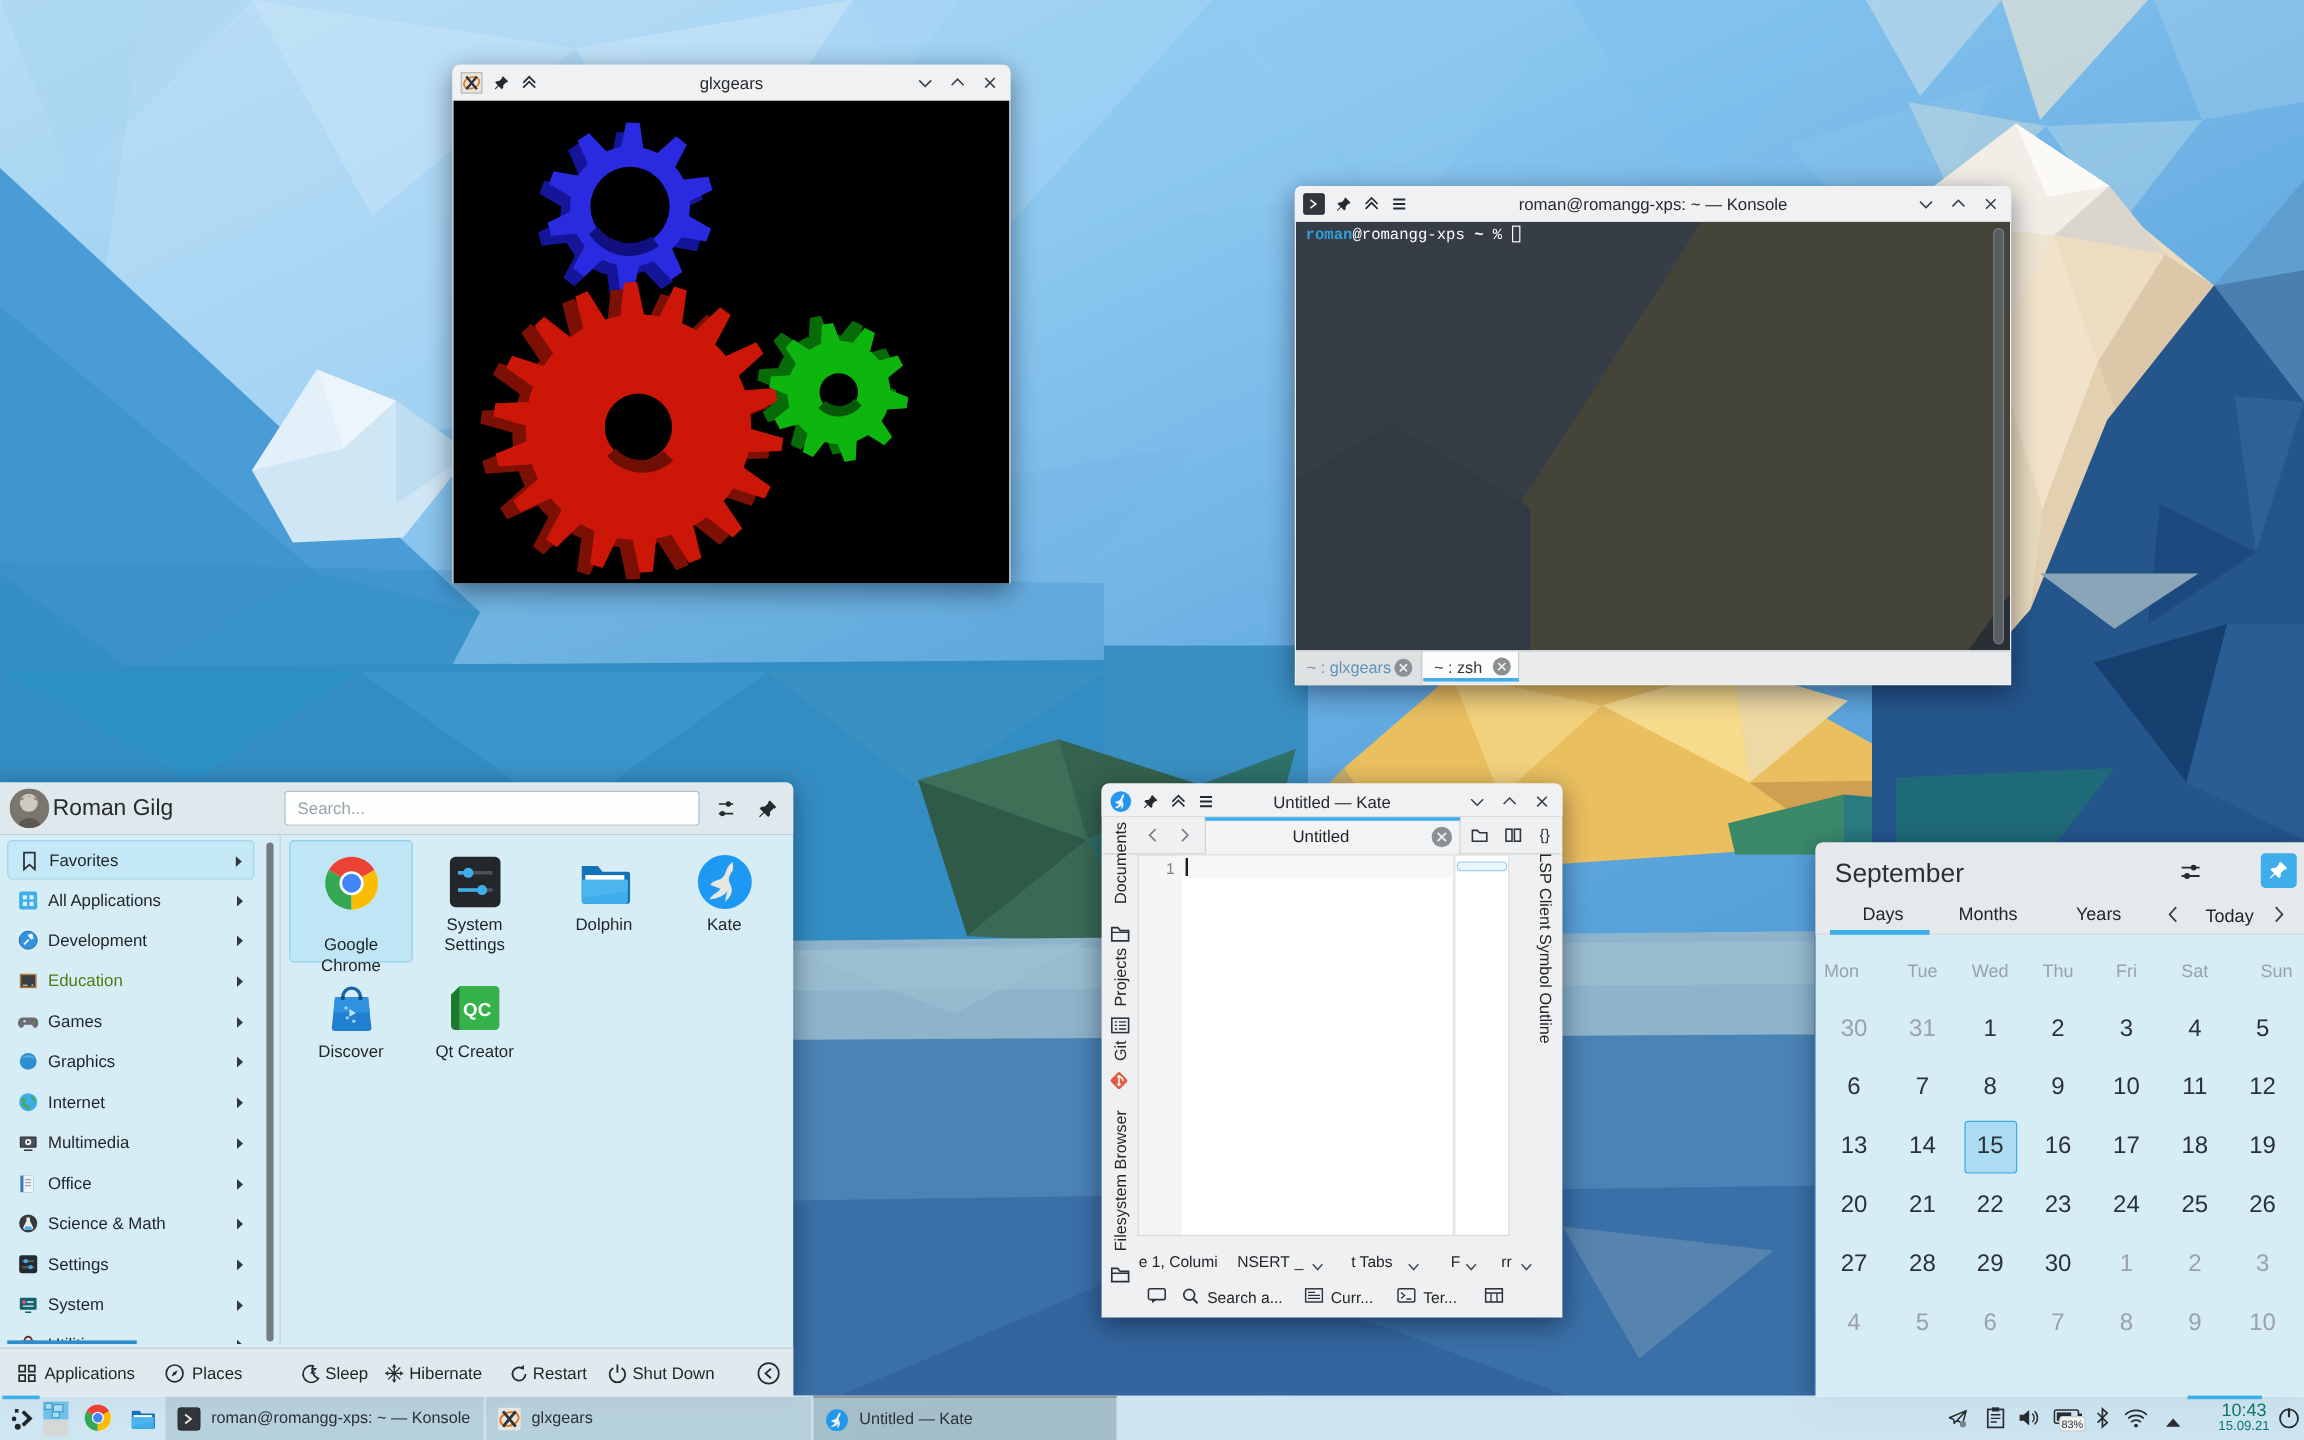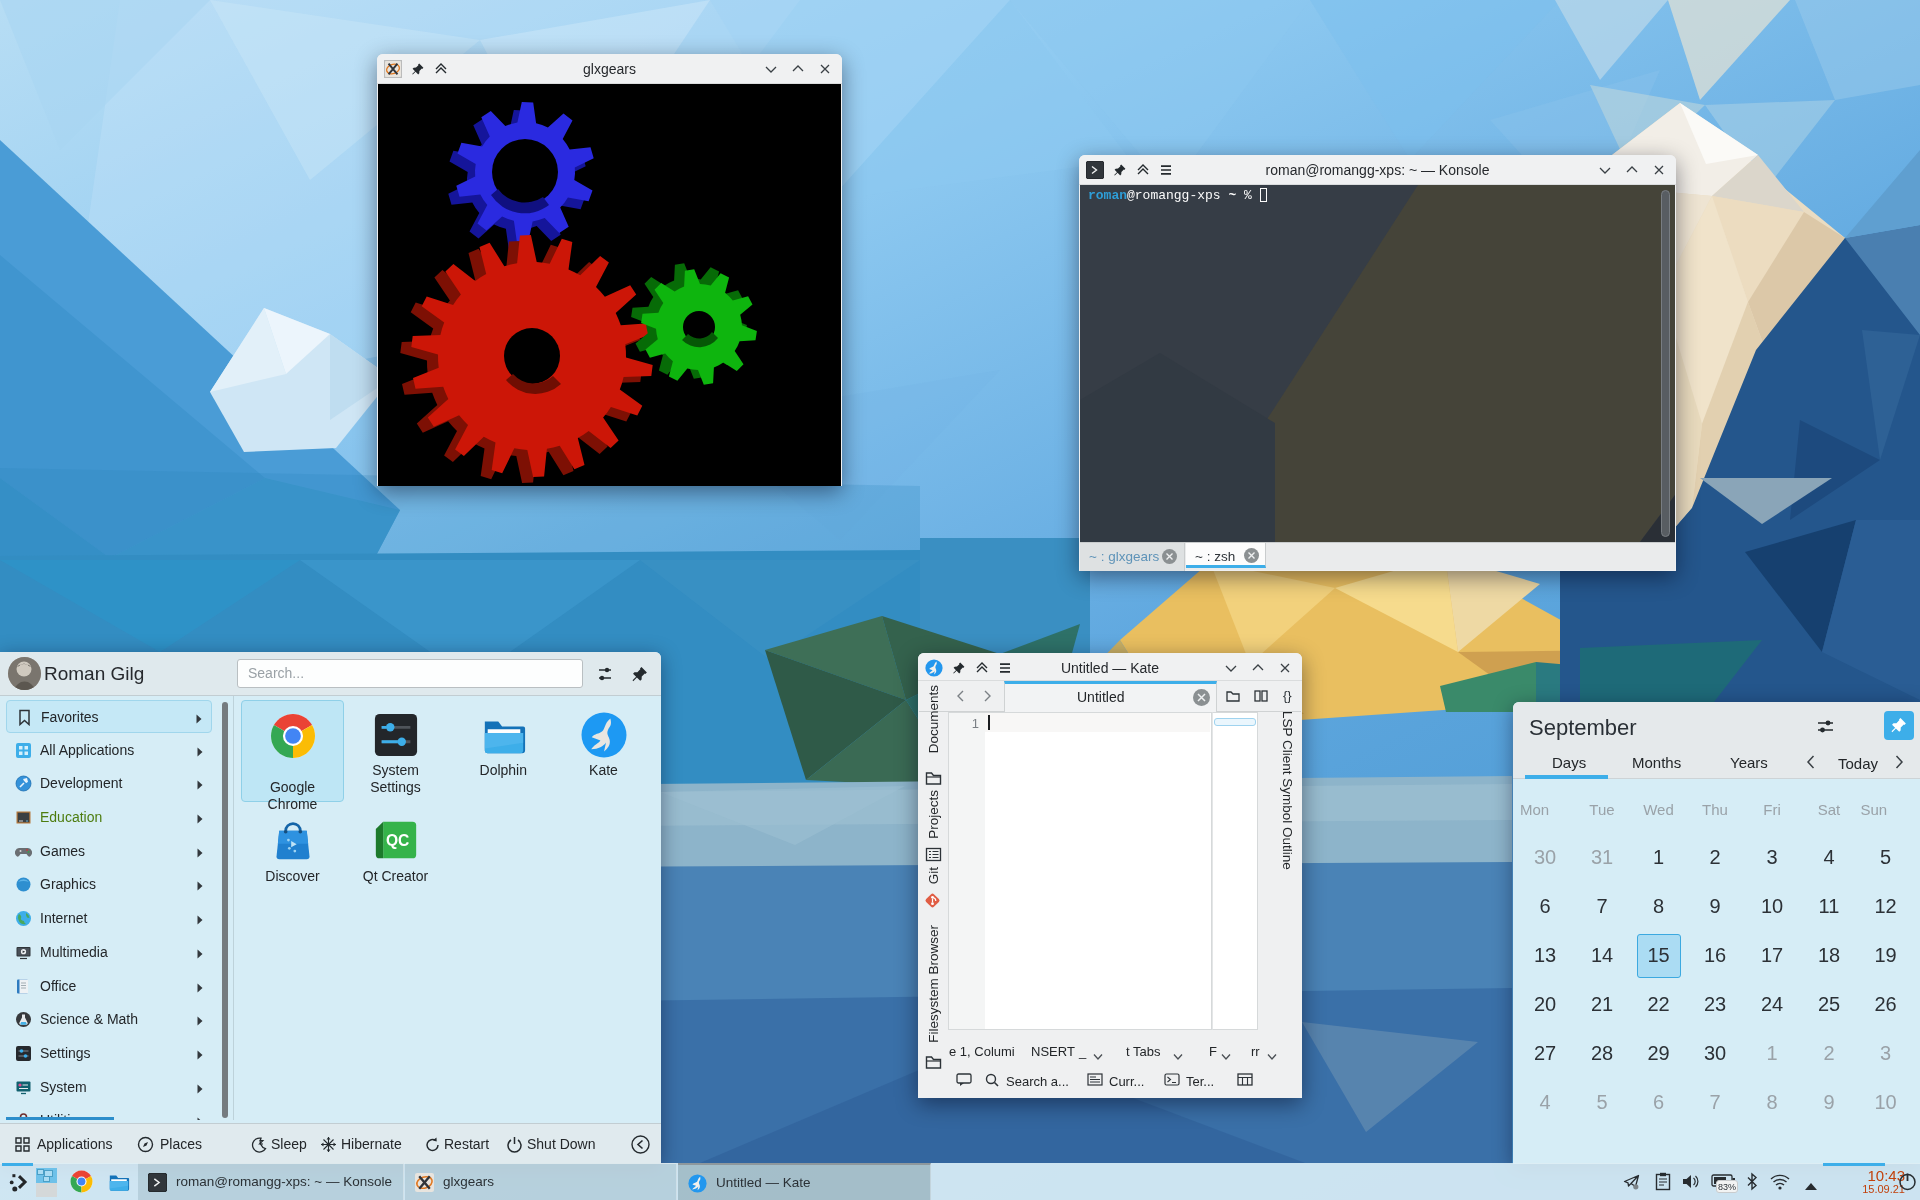--- a/index.html
+++ b/index.html
@@ -660,21 +660,21 @@
       <span style="position:absolute;left:381px;top:52px"><svg width="11" height="16" viewBox="0 0 11 16" style="">
           <path d="M2.5,2 L8,8 L2.5,14" fill="none" stroke="#3a4045" stroke-width="1.5"></path>
         </svg></span>
     </div>
     <div style="position:absolute;left:7px;top:99px;width:50px;text-align:left;font-size:15px;color:#9aa2a8">Mon</div>
     <div style="position:absolute;left:64px;top:99px;width:50px;text-align:center;font-size:15px;color:#9aa2a8">Tue</div>
     <div style="position:absolute;left:120.5px;top:99px;width:50px;text-align:center;font-size:15px;color:#9aa2a8">Wed</div>
     <div style="position:absolute;left:177px;top:99px;width:50px;text-align:center;font-size:15px;color:#9aa2a8">Thu</div>
     <div style="position:absolute;left:234px;top:99px;width:50px;text-align:center;font-size:15px;color:#9aa2a8">Fri</div>
     <div style="position:absolute;left:291px;top:99px;width:50px;text-align:center;font-size:15px;color:#9aa2a8">Sat</div>
-    <div style="position:absolute;left:347.5px;top:99px;width:50px;text-align:left;font-size:15px;color:#9aa2a8">Sun</div>
+    <div style="position:absolute;left:347.5px;top:99px;width:50px;text-align:right;font-size:15px;color:#9aa2a8">Sun</div>
     <div style="position:absolute;left:7px;top:144px;width:50px;text-align:center;font-size:20px;color:#9aa2a8">30</div>
     <div style="position:absolute;left:64px;top:144px;width:50px;text-align:center;font-size:20px;color:#9aa2a8">31</div>
     <div style="position:absolute;left:120.5px;top:144px;width:50px;text-align:center;font-size:20px;color:#2c3136">1</div>
     <div style="position:absolute;left:177px;top:144px;width:50px;text-align:center;font-size:20px;color:#2c3136">2</div>
     <div style="position:absolute;left:234px;top:144px;width:50px;text-align:center;font-size:20px;color:#2c3136">3</div>
     <div style="position:absolute;left:291px;top:144px;width:50px;text-align:center;font-size:20px;color:#2c3136">4</div>
     <div style="position:absolute;left:347.5px;top:144px;width:50px;text-align:center;font-size:20px;color:#2c3136">5</div>
     <div style="position:absolute;left:7px;top:193px;width:50px;text-align:center;font-size:20px;color:#2c3136">6</div>
     <div style="position:absolute;left:64px;top:193px;width:50px;text-align:center;font-size:20px;color:#2c3136">7</div>
     <div style="position:absolute;left:120.5px;top:193px;width:50px;text-align:center;font-size:20px;color:#2c3136">8</div>
@@ -786,20 +786,20 @@
         <path d="M2,5.5 L10,13.5 L6,17 L6,2 L10,5.5 L2,13.5" fill="none" stroke="#272c30" stroke-width="1.4"></path>
       </svg></span>
     <span style="position:absolute;left:1769px;top:10px"><svg width="22" height="17" viewBox="0 0 22 17" style="">
         <path d="M2,6 a13,13 0 0 1 18,0 M4.5,9 a9.5,9.5 0 0 1 13,0 M7,12 a6,6 0 0 1 8,0" fill="none" stroke="#272c30" stroke-width="1.4"></path>
         <circle cx="11" cy="15" r="1.6" fill="#272c30"></circle>
       </svg></span>
     <span style="position:absolute;left:1804px;top:14px"><svg width="14" height="9" viewBox="0 0 14 9" style="">
         <path d="M1,8 L7,1 L13,8 Z" fill="#272c30"></path>
       </svg></span>
     <div style="position:absolute;left:1823px;top:0;width:62px;height:3px;background:#3daee9"></div>
-    <div style="position:absolute;left:1835px;top:5px;width:70px;text-align:right;color:#c2410c">
+    <div style="position:absolute;left:1835px;top:5px;width:70px;text-align:center;color:#0f766e">
       <div style="font-size:15px;line-height:15px">10:43</div>
       <div style="font-size:11px;line-height:12px">15.09.21</div>
     </div>
     <span style="position:absolute;left:1898px;top:9px"><svg width="19" height="19" viewBox="0 0 19 19" style="">
         <circle cx="9.5" cy="10" r="7.5" fill="none" stroke="#272c30" stroke-width="1.5"></circle>
         <path d="M9.5,1.5 V9" stroke="#272c30" stroke-width="1.8"></path>
       </svg></span>
   </div>
 </body></html>

